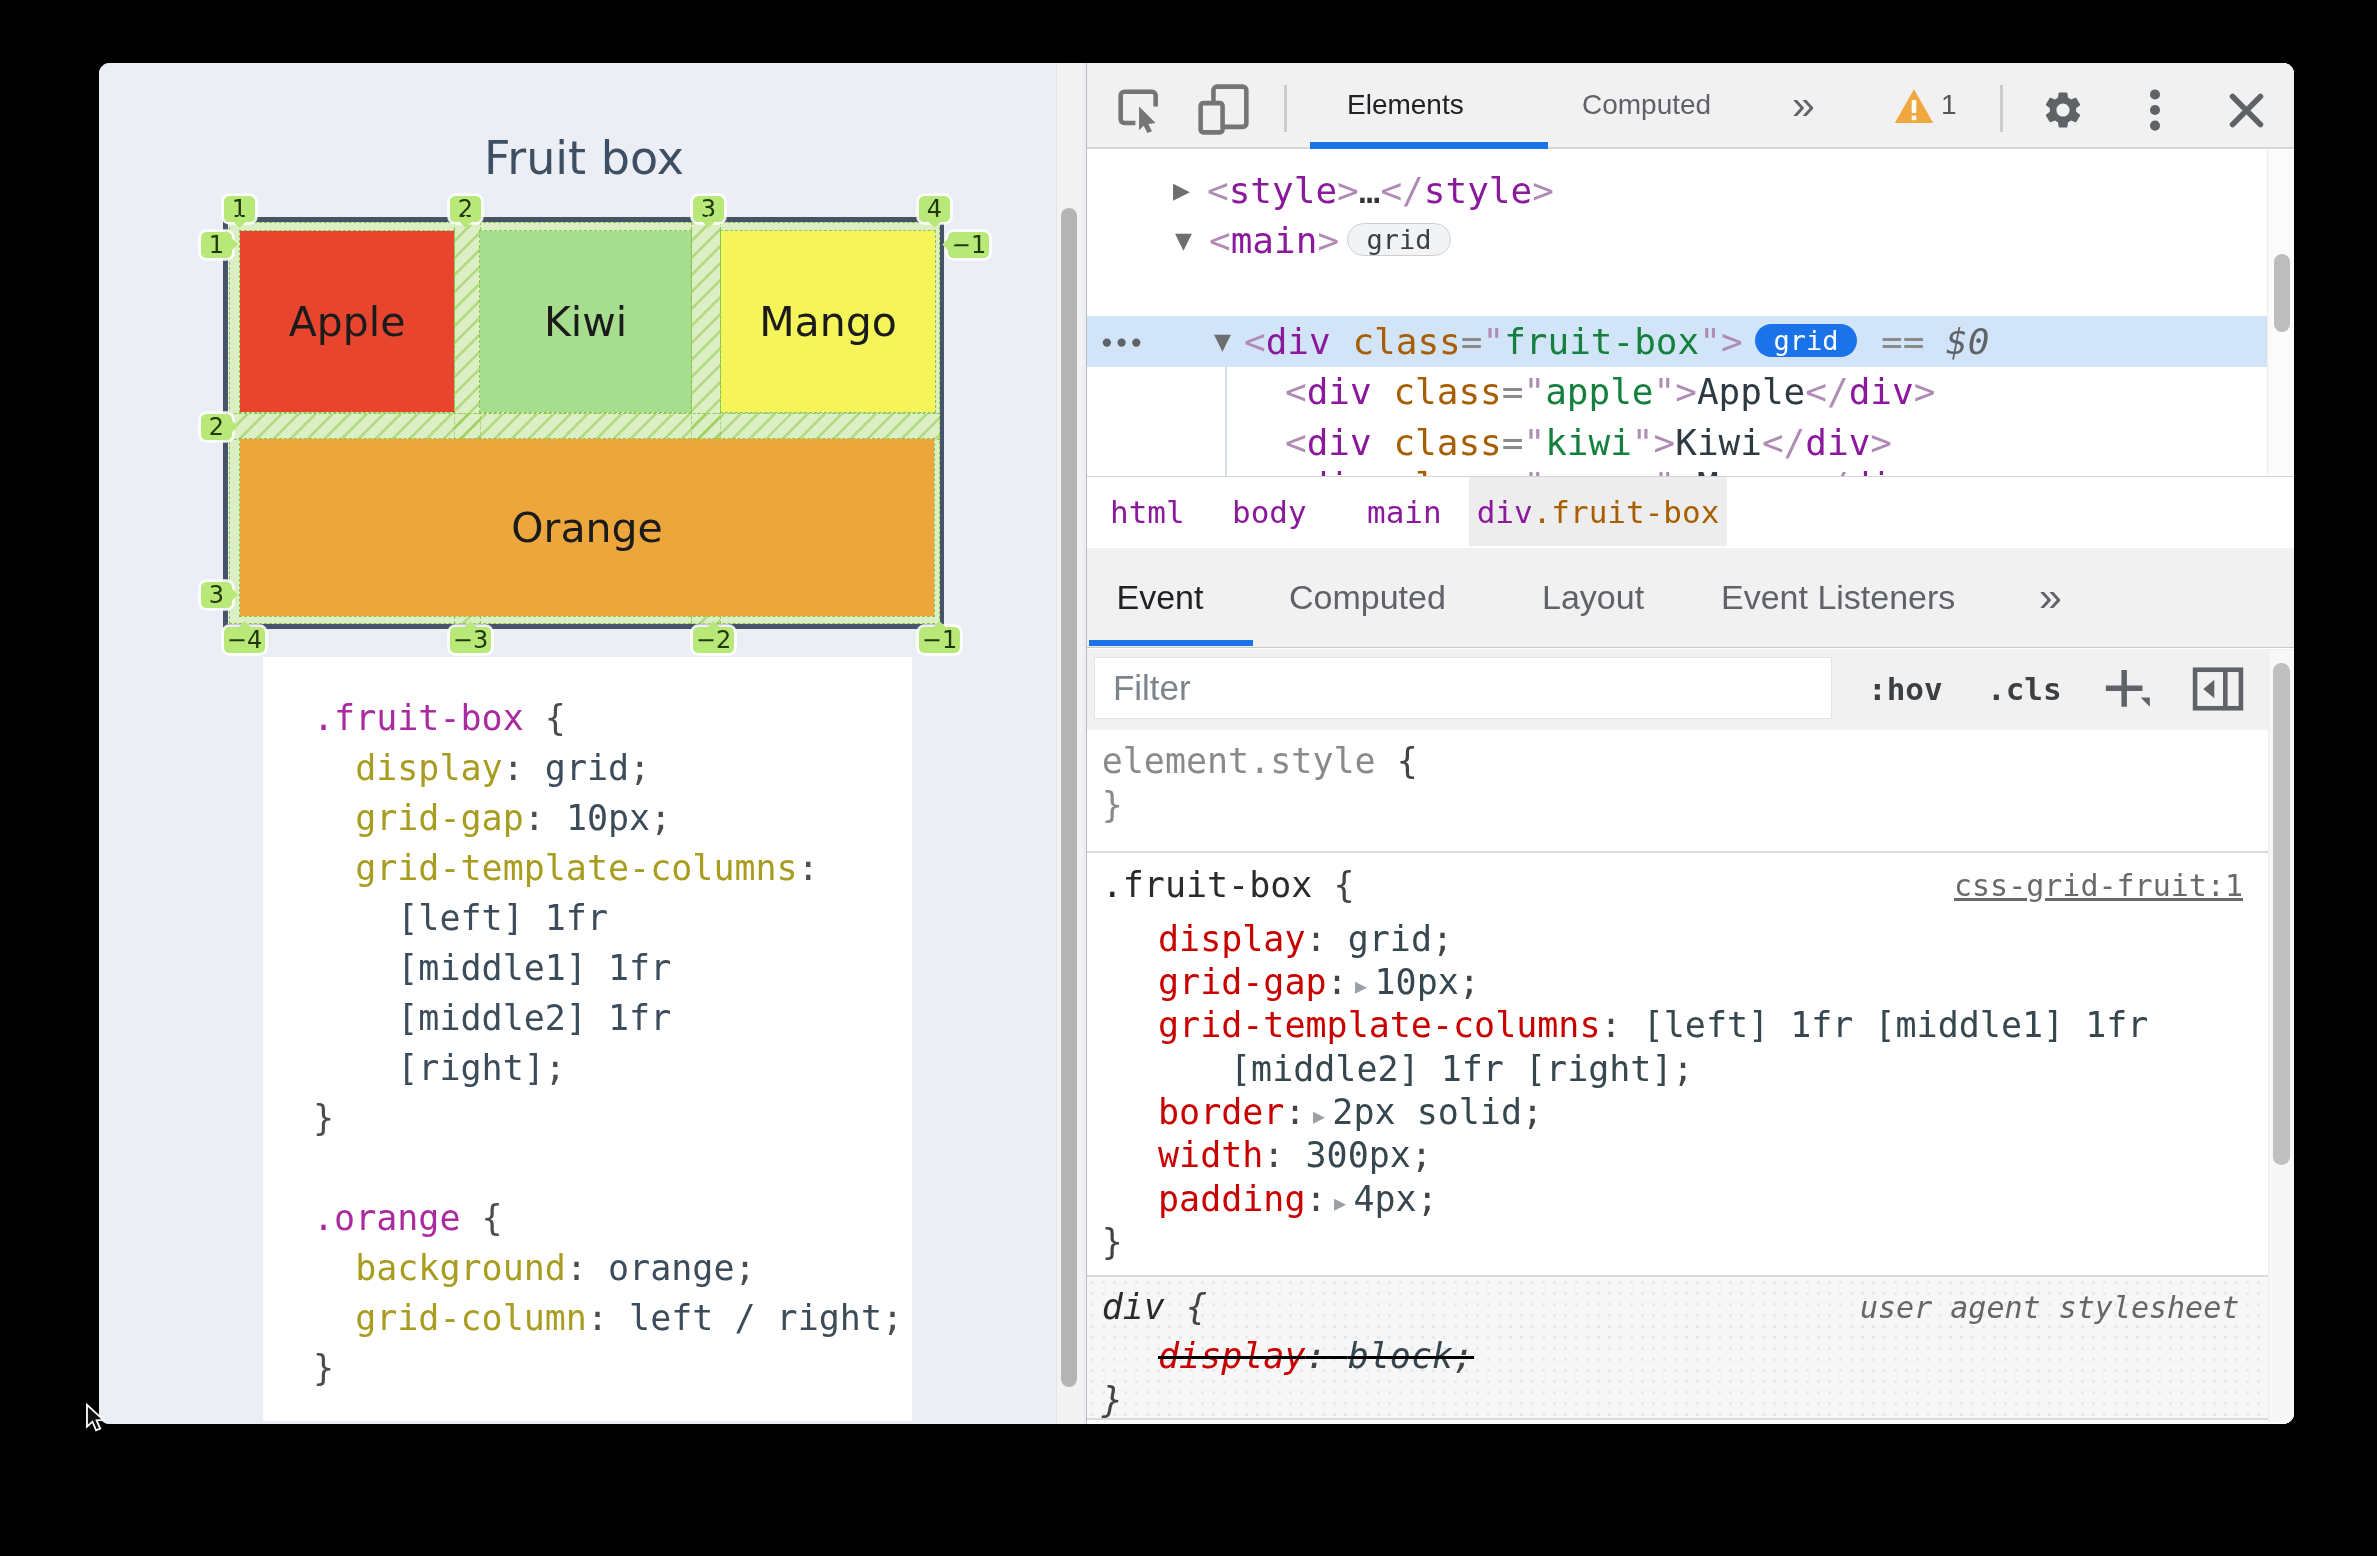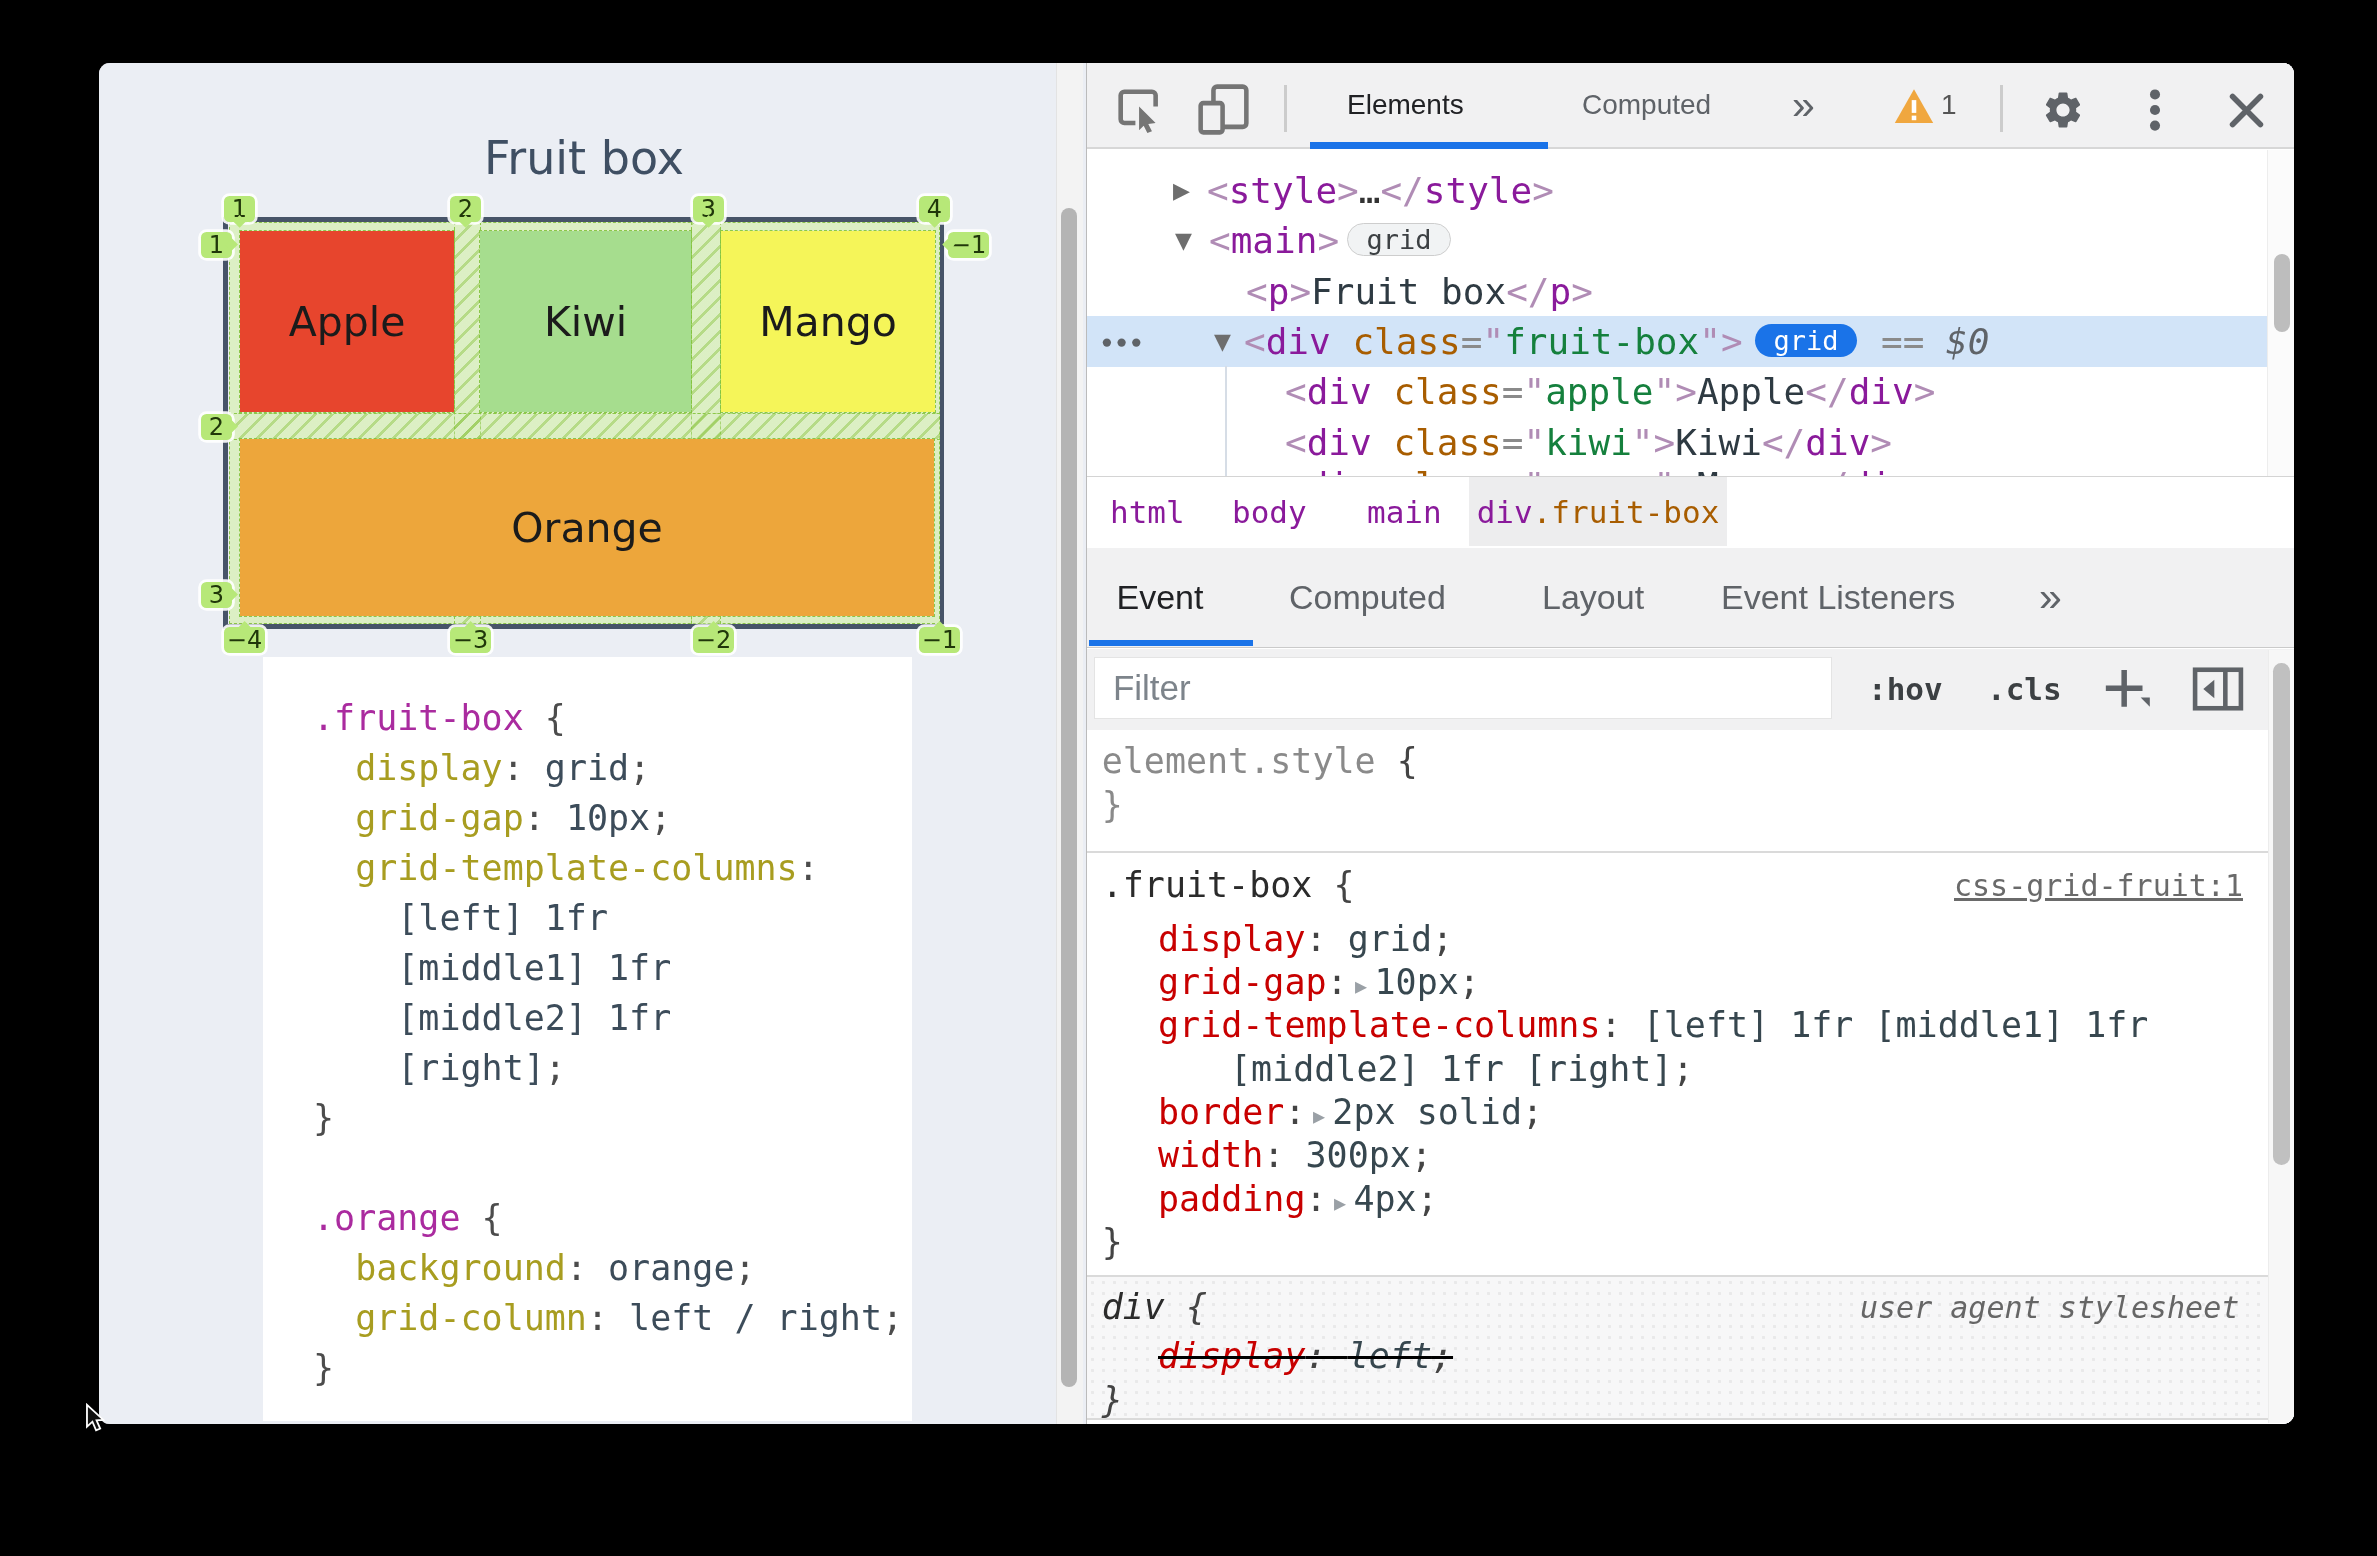--- a/index.html
+++ b/index.html
@@ -138,23 +138,20 @@
     <div id="dom-area">
       <div class="dom-row" style="top:14.7px">
         <span class="arrow" style="position:absolute;left:86px">▶</span>
         <span style="position:absolute;left:120px"><span class="tk-pun">&lt;</span><span class="tk-tag">style</span><span class="tk-pun">&gt;</span><span class="tk-dots">…</span><span class="tk-pun">&lt;/</span><span class="tk-tag">style</span><span class="tk-pun">&gt;</span></span>
       </div>
       <div class="dom-row" style="top:65px">
         <span class="arrow" style="position:absolute;left:88px">▼</span>
         <span style="position:absolute;left:122px"><span class="tk-pun">&lt;</span><span class="tk-tag">main</span><span class="tk-pun">&gt;</span></span>
         <span class="grid-pill pill-plain" style="left:260px;top:8.3px">grid</span>
       </div>
-      <div class="dom-row" style="top:116px">
-        <span style="position:absolute;left:159px"><span class="tk-pun">&lt;</span><span class="tk-tag">p</span><span class="tk-pun">&gt;</span><span class="tk-txt">Fruit box</span><span class="tk-pun">&lt;/</span><span class="tk-tag">p</span><span class="tk-pun">&gt;</span></span>
-      </div>
       <div class="dom-row" style="top:166px;background:#d2e4f8;width:1180px">
         <svg style="position:absolute;left:14.7px;top:22px" width="41" height="9.2" viewBox="0 0 44 10">
           <circle cx="5" cy="5" r="4.5" fill="#5f6368"></circle>
             <circle cx="21" cy="5" r="4.5" fill="#5f6368"></circle>
             <circle cx="37" cy="5" r="4.5" fill="#5f6368"></circle>
         </svg>
         <span class="arrow" style="position:absolute;left:127px">▼</span>
         <span style="position:absolute;left:157px"><span class="tk-pun">&lt;</span><span class="tk-tag">div</span><span class="tk-txt"> </span><span class="tk-attr">class</span><span class="tk-eq">=</span><span class="tk-quo">"</span><span class="tk-str">fruit-box</span><span class="tk-quo">"</span><span class="tk-pun">&gt;</span></span>
         <span class="grid-pill pill-blue" style="left:668px;top:8.3px">grid</span>
         <span style="position:absolute;left:794px"><span class="tk-eq2">== </span><span class="tk-dollar">$0</span></span>
@@ -218,21 +215,21 @@
       <div class="sline" style="top:273px;left:71px"><span><span class="tk-prop">grid-template-columns</span><span class="tk-p2">: </span><span class="tk-val">[left] 1fr [middle1] 1fr</span></span></div>
       <div class="sline" style="top:317px;left:143px"><span><span class="tk-val">[middle2] 1fr [right]</span><span class="tk-p2">;</span></span></div>
       <div class="sline" style="top:360px;left:71px"><span><span class="tk-prop">border</span><span class="tk-p2">:</span><span class="tk-tri">▸</span><span class="tk-val">2px solid</span><span class="tk-p2">;</span></span></div>
       <div class="sline" style="top:403px;left:71px"><span><span class="tk-prop">width</span><span class="tk-p2">: </span><span class="tk-val">300px</span><span class="tk-p2">;</span></span></div>
       <div class="sline" style="top:447px;left:71px"><span><span class="tk-prop">padding</span><span class="tk-p2">:</span><span class="tk-tri">▸</span><span class="tk-val">4px</span><span class="tk-p2">;</span></span></div>
       <div class="sline" style="top:490px;left:14.7px"><span><span class="tk-p2">}</span></span></div>
       <div class="sdivider" style="top:545px"></div>
       <div id="ua-section">
         <div class="sline it" style="top:8.3px;left:14.7px"><span><span class="tk-sel">div</span><span class="tk-p2"> {</span></span></div>
         <div class="sline it" style="top:8.3px;left:773px;color:#666;font-size:30px">user agent stylesheet</div>
-        <div class="sline strike" style="top:57px;left:71px"><span><span class="tk-prop">display</span><span class="tk-p2">: </span><span class="tk-val">left</span><span class="tk-p2">;</span></span></div>
+        <div class="sline strike" style="top:57px;left:71px"><span><span class="tk-prop">display</span><span class="tk-p2">: </span><span class="tk-val">block</span><span class="tk-p2">;</span></span></div>
         <div class="sline it" style="top:101px;left:14.7px"><span><span class="tk-p2">}</span></span></div>
       </div>
       <div class="sdivider" style="top:688px"></div>
     </div>
     <div style="position:absolute;left:1181px;top:587px;width:27px;height:773px;background:#f7f7f7;border-left:0.9px solid #ececec"></div>
     <div id="styles-scrollbar-thumb2" style="position:absolute;left:1186px;top:600px;width:16.6px;height:502px;background:#c0c0c0;border-radius:8.3px"></div>
   </div>
 </div>
 
 <svg style="position:absolute;left:83px;top:1403px" width="28" height="31" viewBox="0 0 30 34">

